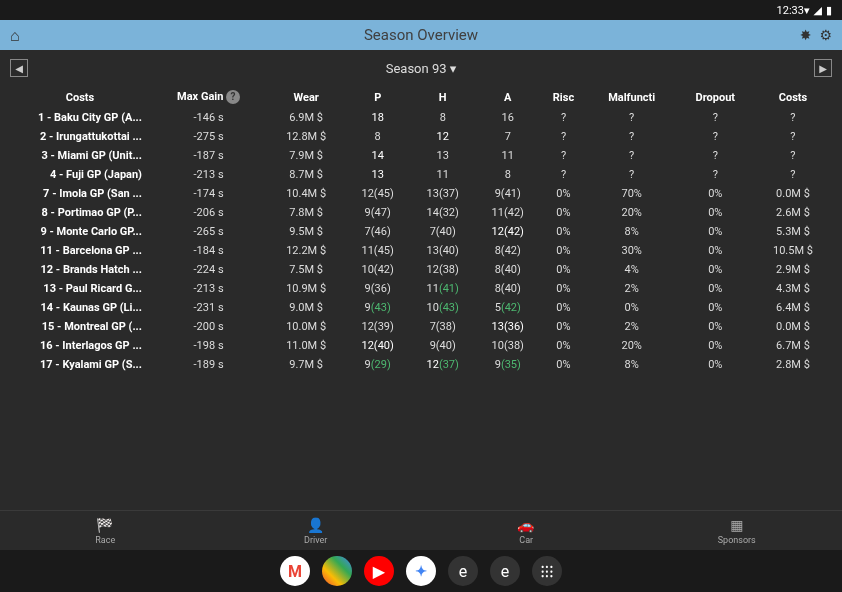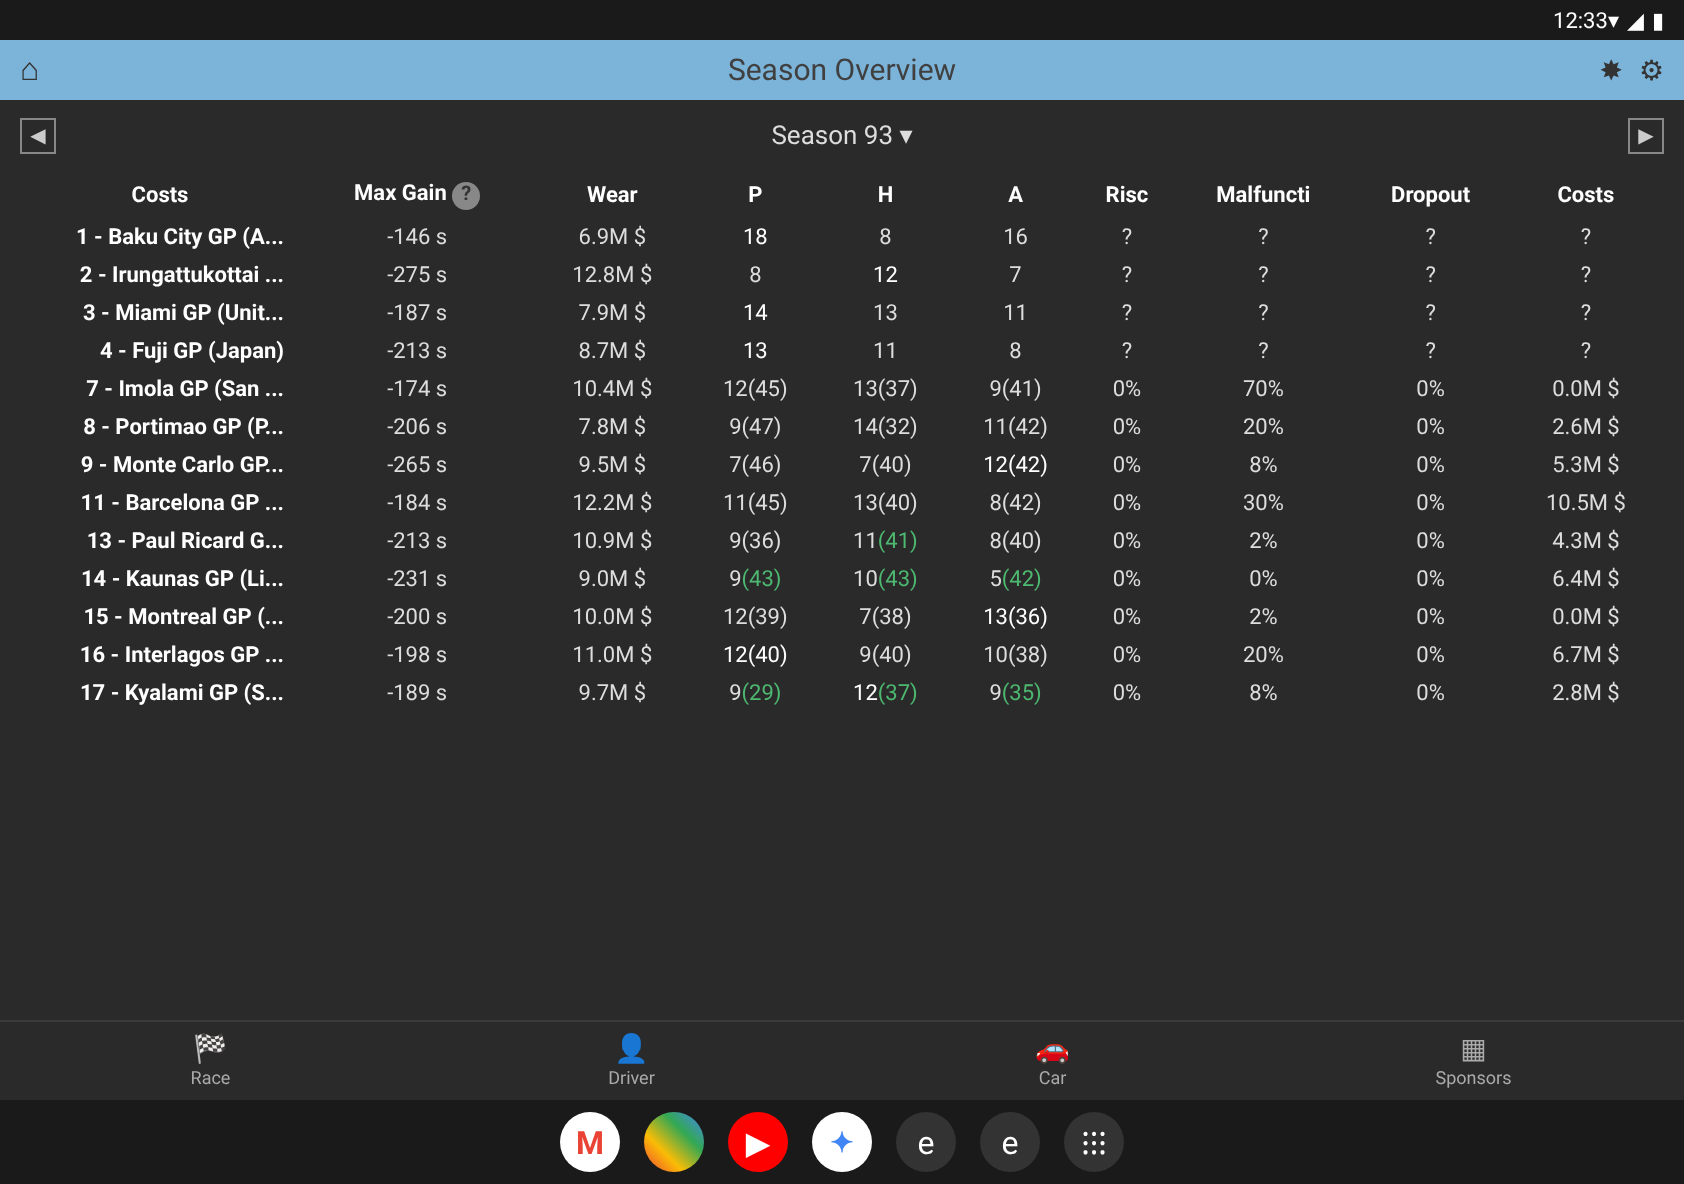--- a/index.html
+++ b/index.html
@@ -173,20 +173,32 @@
     <td>12.2M $</td>
     <td><span class="">11(45)</span></td>
     <td><span class="">13(40)</span></td>
     <td><span class="">8(42)</span></td>
     <td>0%</td>
     <td>30%</td>
     <td>0%</td>
     <td>10.5M $</td>
   </tr>
         <tr>
+    <td class="track-name">12 - Brands Hatch ...</td>
+    <td>-224 s</td>
+    <td>7.5M $</td>
+    <td><span class="">10(42)</span></td>
+    <td><span class="">12(38)</span></td>
+    <td><span class="">8(40)</span></td>
+    <td>0%</td>
+    <td>4%</td>
+    <td>0%</td>
+    <td>2.9M $</td>
+  </tr>
+        <tr>
     <td class="track-name">13 - Paul Ricard G...</td>
     <td>-213 s</td>
     <td>10.9M $</td>
     <td><span class="">9(36)</span></td>
     <td><span class="val-paren ">11<span class="green">(41)</span></span></td>
     <td><span class="">8(40)</span></td>
     <td>0%</td>
     <td>2%</td>
     <td>0%</td>
     <td>4.3M $</td>

